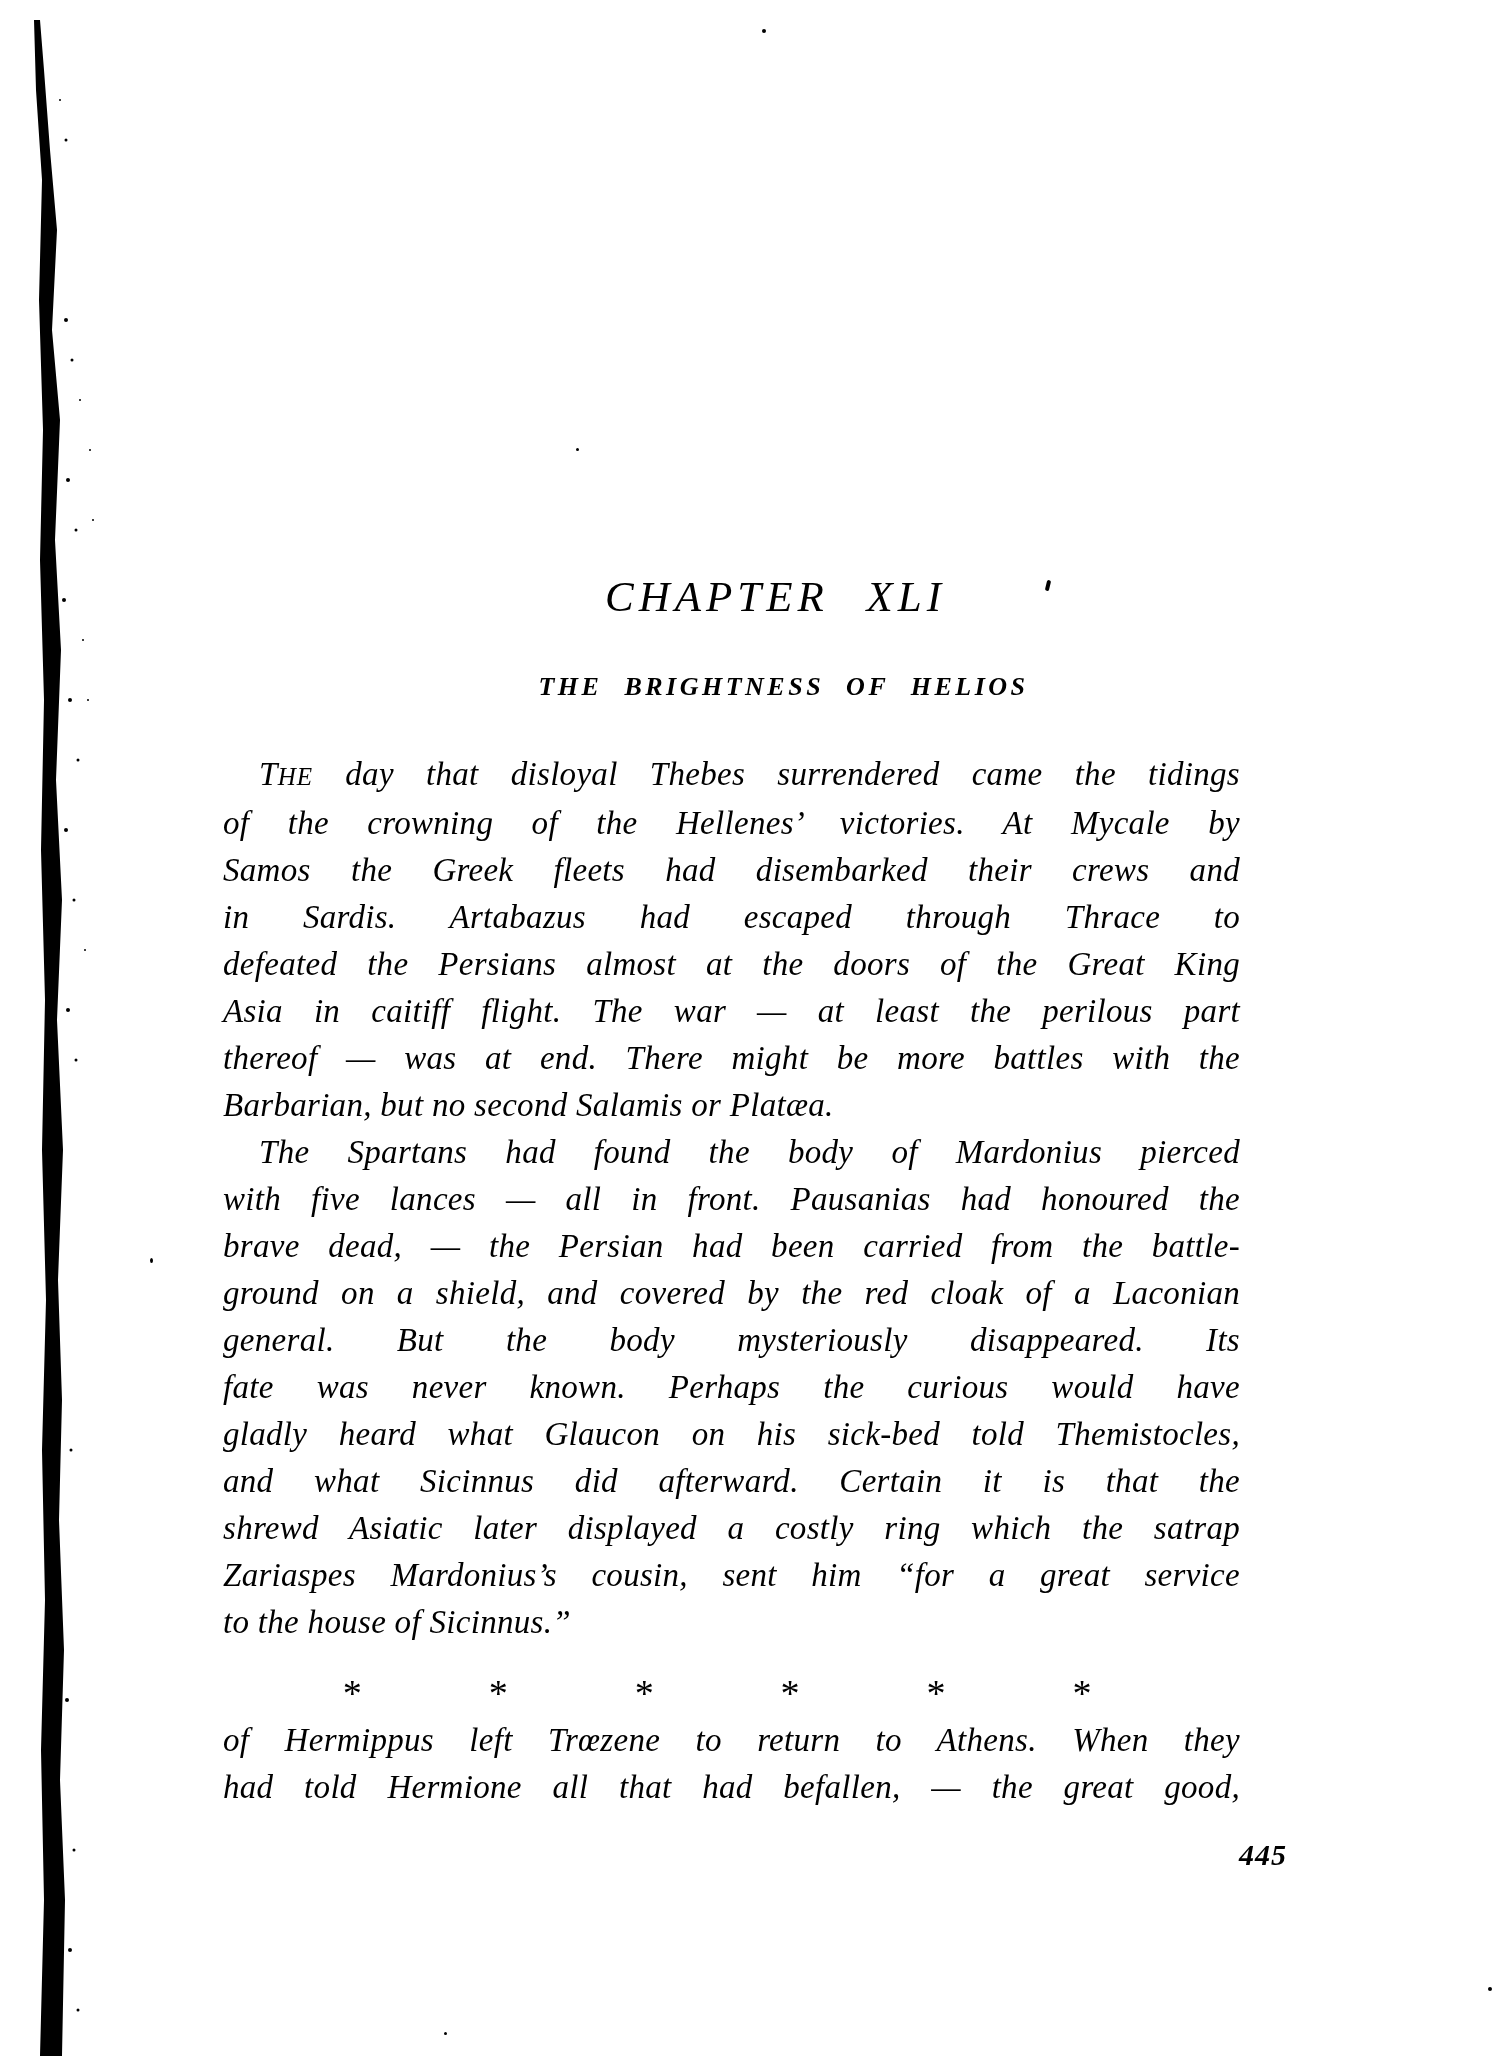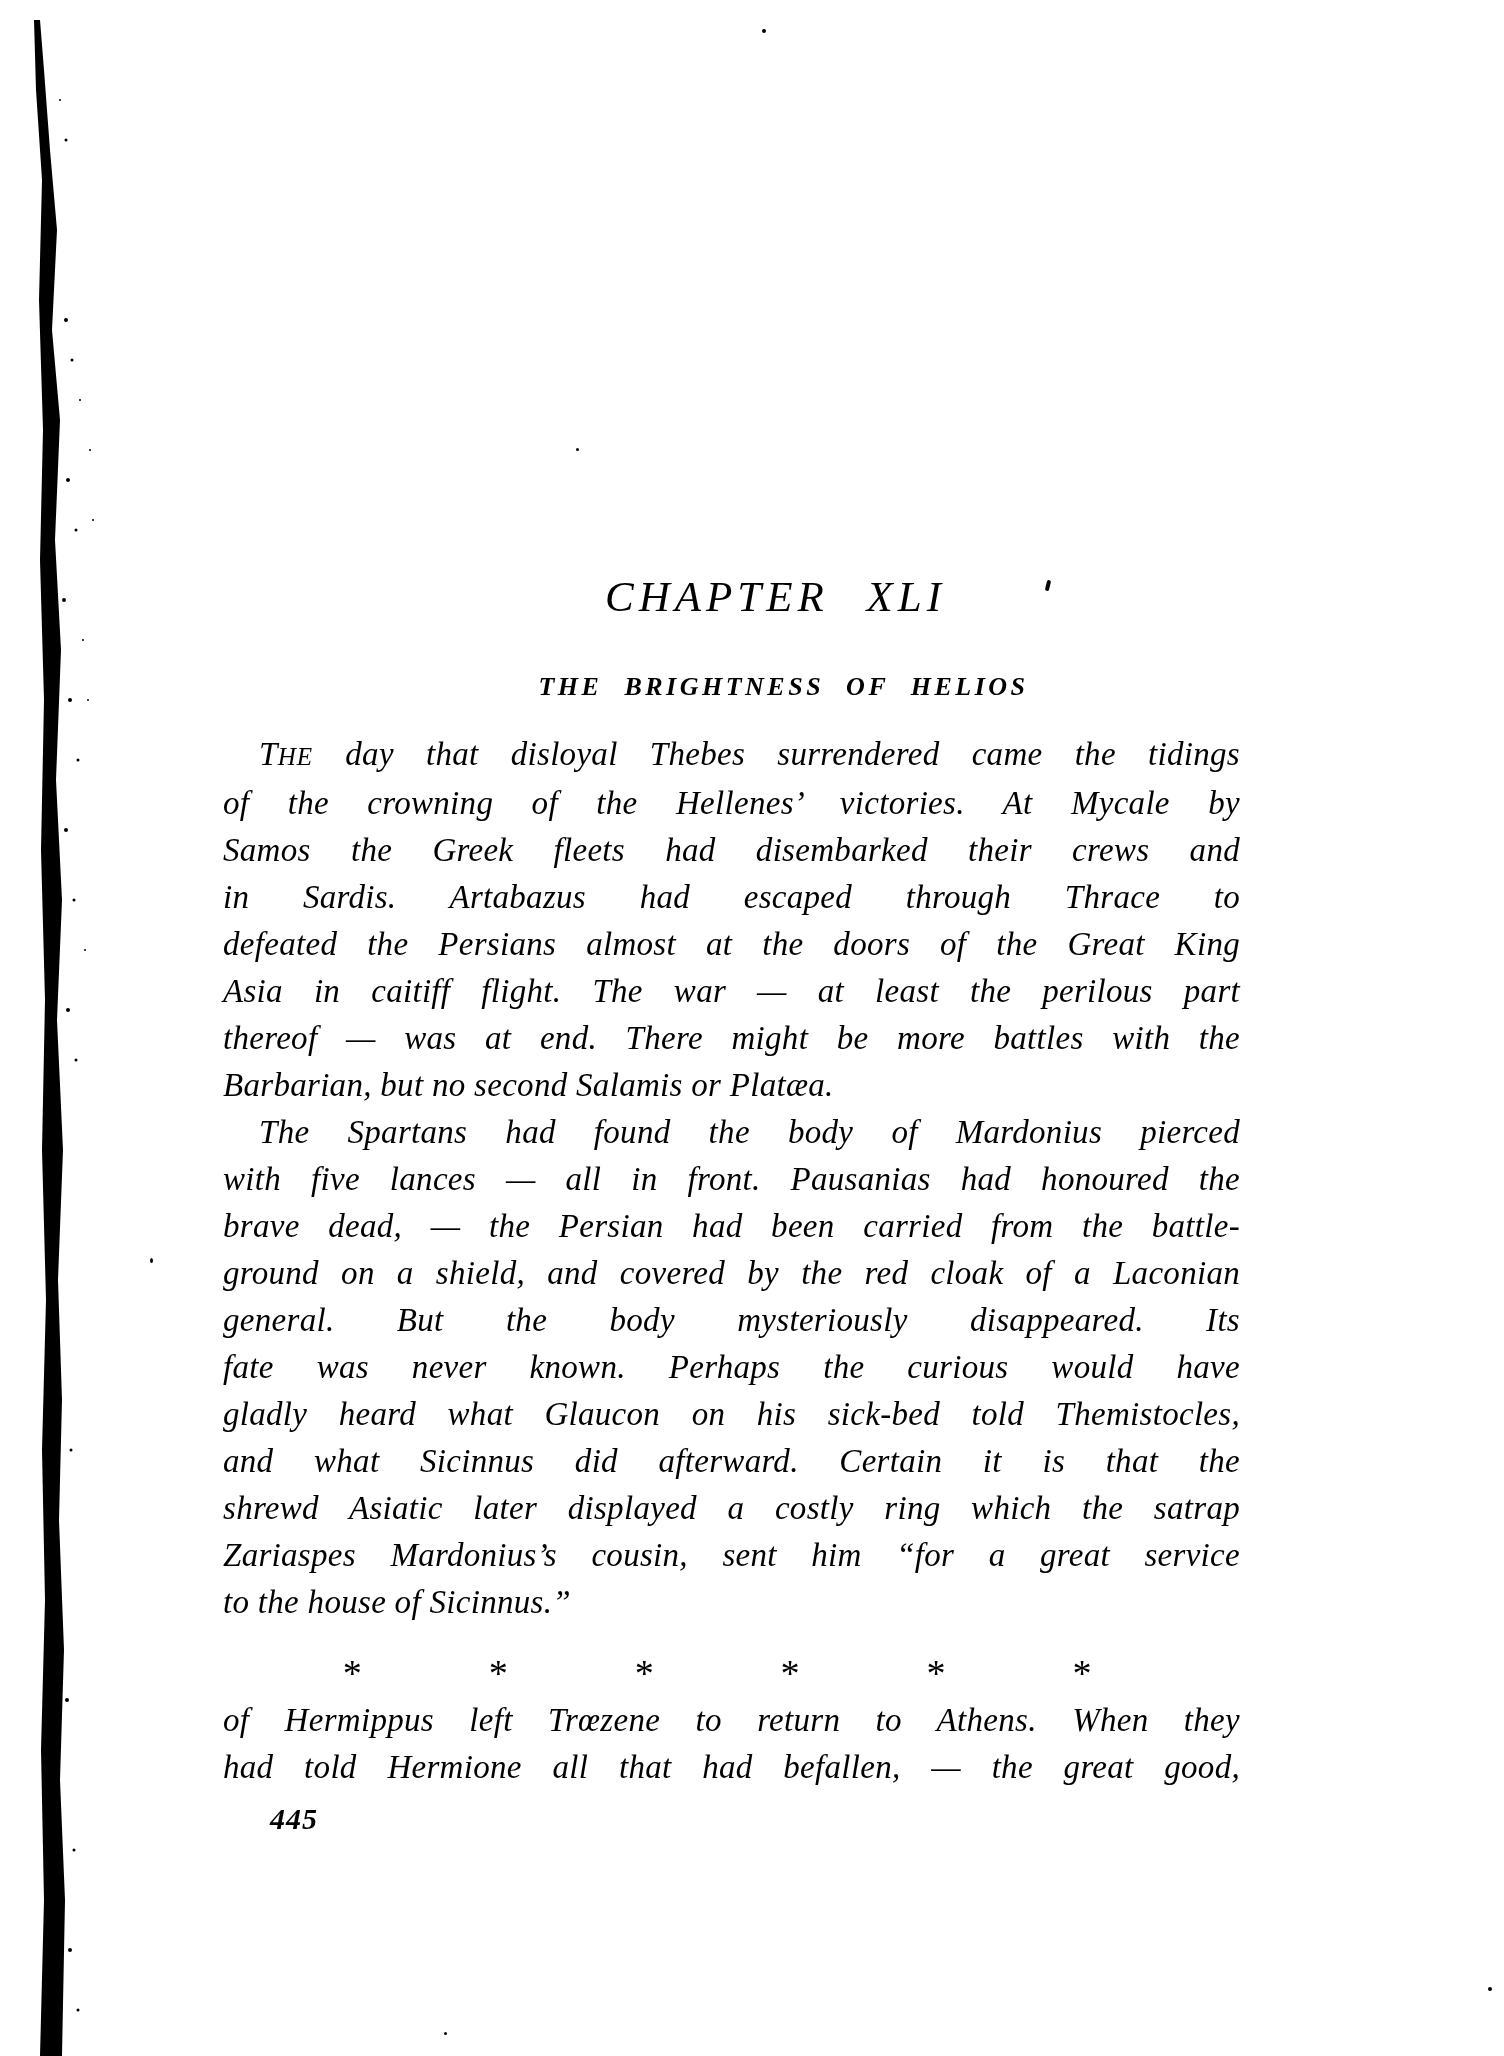--- a/index.html
+++ b/index.html
@@ -28,42 +28,42 @@
   }
   .chapter-subtitle{
     position:relative;left:52px;
     margin:53px 0 0 0;
     font-size:26px;line-height:28px;
     font-weight:bold;
     letter-spacing:3.5px;word-spacing:12px;
     text-align:center;
   }
   .body-text{
-    margin-top:30px;
+    margin-top:50px;
     font-size:33px;line-height:47px;
     letter-spacing:0.3px;
   }
   .line{
     text-align:justify;
     text-align-last:justify;
     white-space:normal;
   }
   .line.end{text-align-last:auto;}
   .line.indent{text-indent:36px;}
   .lead-sc .sc-rest{font-size:0.76em;letter-spacing:1px;}
   .star-row{
     display:flex;justify-content:space-between;
     margin:20px 150px 4px 118px;
     font-size:38px;line-height:47px;
   }
   .star-row span{transform:translateY(4px);}
   .page-number{
     position:relative;left:47px;
-    margin-top:11px;
-    text-align:left;
+    margin-top:27px;
+    text-align:right;
     font-size:30px;line-height:34px;
     font-weight:bold;
     letter-spacing:1px;
   }
   .speck{position:absolute;background:#000;border-radius:50%;}
   .tick{
     position:absolute;width:4px;height:11px;background:#000;
     border-radius:2px;transform:rotate(14deg);
   }
 </style>

